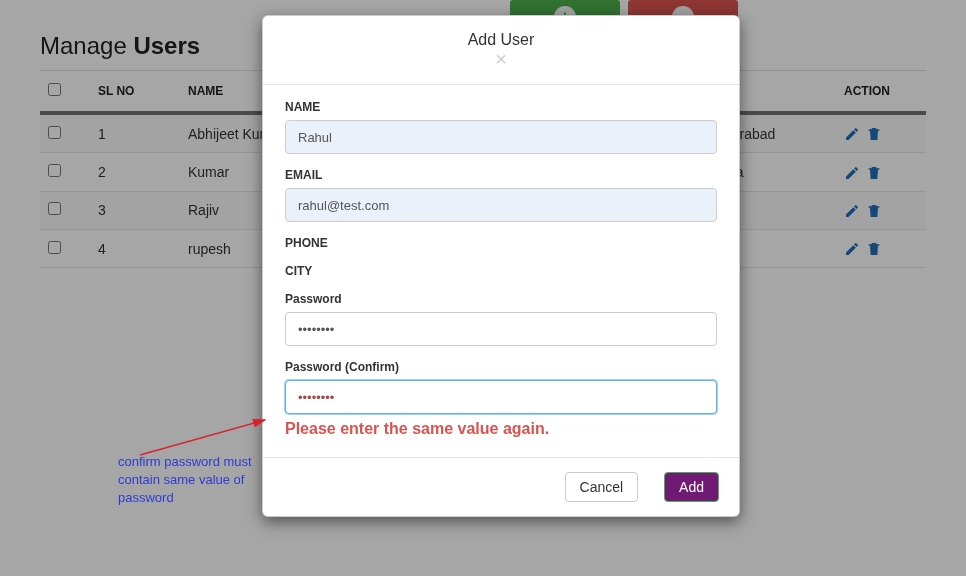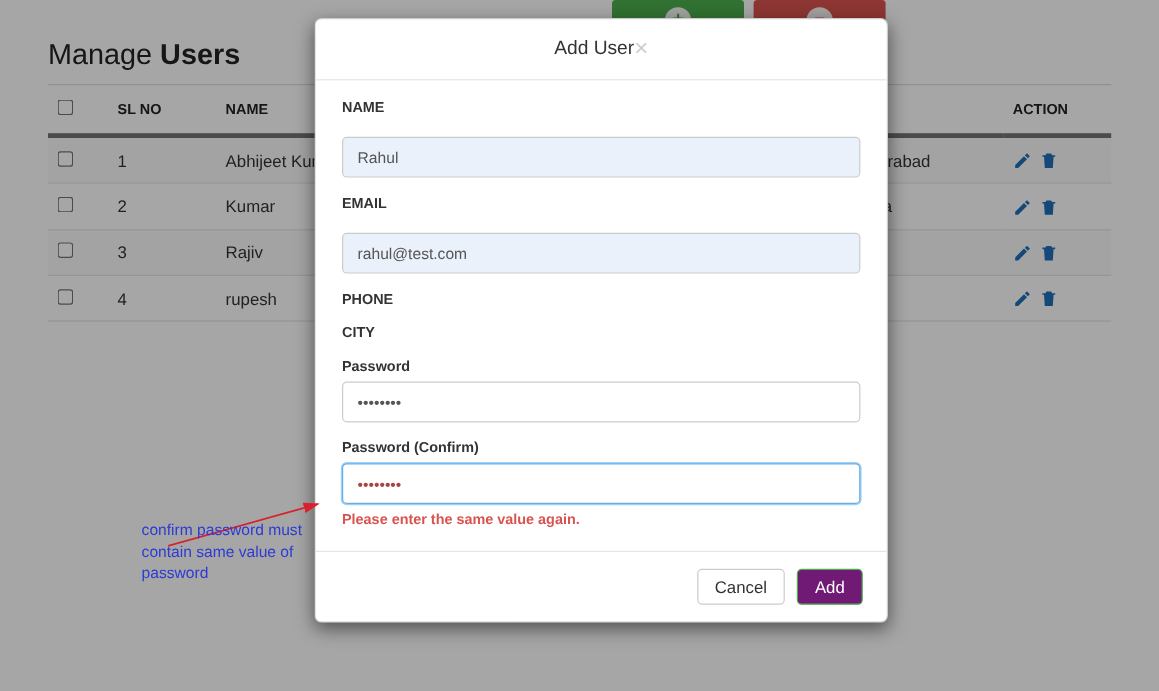--- a/index.html
+++ b/index.html
@@ -24,37 +24,37 @@
   table { width:100%; border-collapse:collapse; }
   thead th { text-align:left; font-size:12px; font-weight:700; color:#222; padding:12px 8px; border-bottom:4px solid #737373; border-top:1px solid #ddd; text-transform:uppercase; }
   tbody td { padding:10px 8px; border-bottom:1px solid #e5e5e5; font-size:14px; color:#333; }
   tbody tr:nth-child(odd){background:#fbfbfb;}
   .chk { width:13px;height:13px; }
   .action-cell svg{width:16px;height:16px;fill:#1e6fb8;vertical-align:middle;}
   .action-cell span{margin-right:6px;cursor:pointer;}
 
   
   .modal { position:absolute; top:15px; left:262px; width:478px; background:#fff; border-radius:6px; box-shadow:0 5px 15px rgba(0,0,0,.5); border:1px solid rgba(0,0,0,.2); overflow:hidden; }
-  .modal-header { padding:15px 20px; border-bottom:1px solid #e5e5e5; display:flex; justify-content:center; align-items:center;}
+  .modal-header { padding:15px 20px; border-bottom:1px solid #e5e5e5; display:flex; justify-content:flex-end; align-items:center;flex-direction:column;}
   .modal-title { font-size:16px; color:#333; }
   .close { color:#ccc; font-size:20px; line-height:1; background:none;border:none;cursor:pointer;}
   .modal-body { padding:15px 22px 5px; }
   .form-group { margin-bottom:14px; }
   .form-group label { display:block; font-size:12px; font-weight:700; color:#333; margin-bottom:6px; }
   .form-group input { width:100%; height:34px; border:1px solid #ccc; border-radius:4px; padding:6px 12px; font-size:13px; color:#555; }
-  .form-group.prefilled input { background:#eaf1fb;margin-top:12px; }
+  .form-group.prefilled input { background:#eaf1fb; }
   .form-group.error input { border-color:#66afe9; box-shadow:0 0 0 1px rgba(102,175,233,.6); color:#a94442; background:#fff;}
-  .error-msg { color:#d9534f; font-size:12px; font-weight:700; margin-top:6px; }
+  .error-msg { color:#d9534f; font-size:16px; font-weight:700; margin-top:6px; }
   .modal-footer { padding:14px 20px; border-top:1px solid #e5e5e5; text-align:right; }
   .btn { display:inline-block; padding:6px 14px; font-size:14px; border-radius:4px; cursor:pointer; border:1px solid transparent; }
-  .btn-default { background:#fff; border-color:#ccc; color:#333; margin-right:6px;}
+  .btn-default { background:#fff; border-color:#ccc; color:#333; margin-right:22px;}
   .btn-success { background:#701a75; border-color:#4cae4c; color:#fff; }
 
   
-  .annot-text { position:absolute; left:118px; top:433px; width:140px; color:#2d3bd4; font-size:13px; line-height:1.4; }
+  .annot-text { position:absolute; left:118px; top:453px; width:140px; color:#2d3bd4; font-size:13px; line-height:1.4; }
   svg.arrow { position:absolute; left:140px; top:390px; pointer-events:none; }
 </style>
 </head>
 <body>
 
 <div class="page">
   <h2>
     <span>Manage </span><b>Users</b>
   </h2>
 

